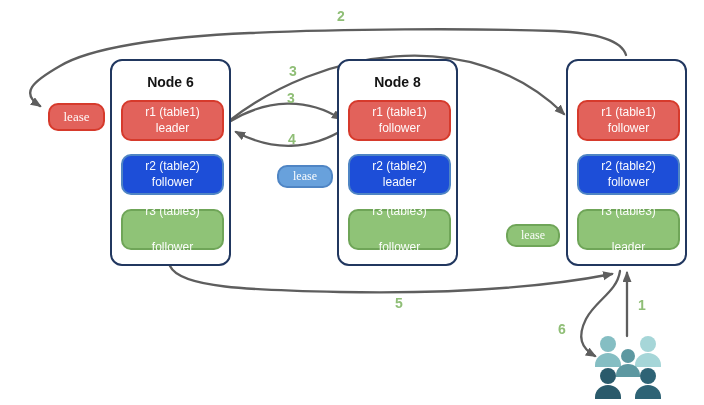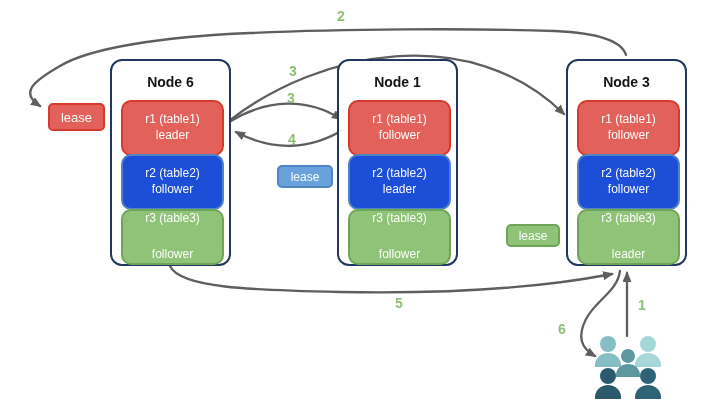--- a/index.html
+++ b/index.html
@@ -3,31 +3,31 @@
 <meta charset="utf-8">
 <style>
   html,body{margin:0;padding:0;background:#fff;font-family:"Liberation Sans",sans-serif;}
   .canvas{position:relative;width:704px;height:405px;background:#ffffff;overflow:hidden;}
   .arrow-layer{position:absolute;left:0;top:0;width:704px;height:405px;}
 
   .node{position:absolute;top:59px;width:121px;height:207px;box-sizing:border-box;
         background:#fff;border:2px solid #21375f;border-radius:12px;}
   .node-title{position:absolute;top:13px;left:0;right:0;text-align:center;
         font-weight:bold;font-size:14px;color:#141414;}
-  .replica{position:absolute;left:9px;width:103px;height:56px;box-sizing:border-box;
+  .replica{position:absolute;left:9px;width:103px;height:41px;box-sizing:border-box;
         border:2px solid;border-radius:10px;color:rgba(255,255,255,.97);
         font-size:12px;text-align:center;display:flex;flex-direction:column;
         justify-content:center;line-height:1.3;}
   .replica.red{background:#e2625b;border-color:#d63a2c;}
   .replica.blue{background:#1d4ed8;border-color:#4f85c4;}
   .replica.green{background:#8fc377;border-color:#6fa558;gap:20px;}
   .r1{top:39px}.r2{top:93px}.r3{top:148px}
 
-  .lease{position:absolute;box-sizing:border-box;border:2px solid;border-radius:5px;
-        color:rgba(255,255,255,.97);display:flex;align-items:center;justify-content:center;}
+  .lease{position:absolute;box-sizing:border-box;border:2px solid;border-radius:10px;
+        color:rgba(255,255,255,.97);display:flex;align-items:center;justify-content:center;font-family:Liberation Serif, serif;}
   .lease.red{left:48px;top:103px;width:57px;height:28px;font-size:13px;
         background:#e2625b;border-color:#d63a2c;}
   .lease.blue{left:277px;top:165px;width:56px;height:23px;font-size:12px;
         background:#68a1dc;border-color:#4f85c4;}
   .lease.green{left:506px;top:224px;width:54px;height:23px;font-size:12px;
         background:#8fc377;border-color:#6fa558;}
 
   .step{position:absolute;width:18px;text-align:center;font-weight:bold;
         font-size:14px;color:#8fbe76;}
   .step.s2{left:332px;top:8px}
@@ -72,37 +72,36 @@
       <div>r2 (table2)</div>
       <div>follower</div>
     </div>
     <div class="replica green r3">
       <div>r3 (table3)</div>
       <div>follower</div>
     </div>
   </div>
 
   <div class="node" style="left:337px">
-    <div class="node-title">Node 1</div>
+    <div class="node-title">Node 8</div>
     <div class="replica red r1">
       <div>r1 (table1)</div>
       <div>follower</div>
     </div>
     <div class="replica blue r2">
       <div>r2 (table2)</div>
       <div>leader</div>
     </div>
     <div class="replica green r3">
       <div>r3 (table3)</div>
       <div>follower</div>
     </div>
   </div>
 
   <div class="node" style="left:566px">
-    <div class="node-title">Node 3</div>
     <div class="replica red r1">
       <div>r1 (table1)</div>
       <div>follower</div>
     </div>
     <div class="replica blue r2">
       <div>r2 (table2)</div>
       <div>follower</div>
     </div>
     <div class="replica green r3">
       <div>r3 (table3)</div>

